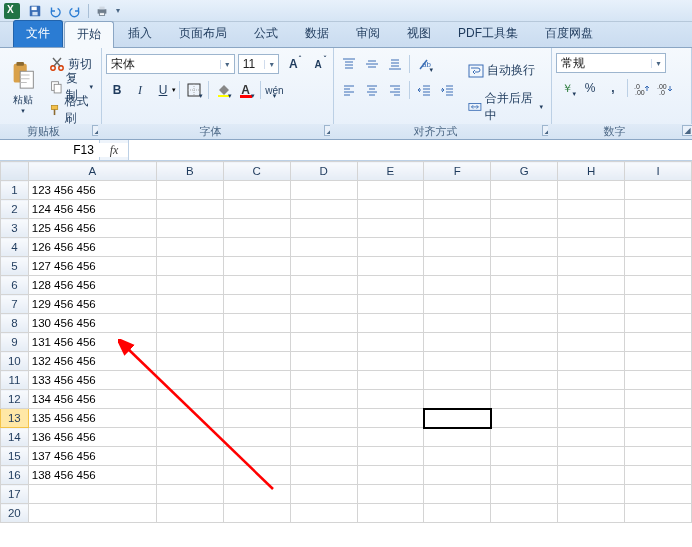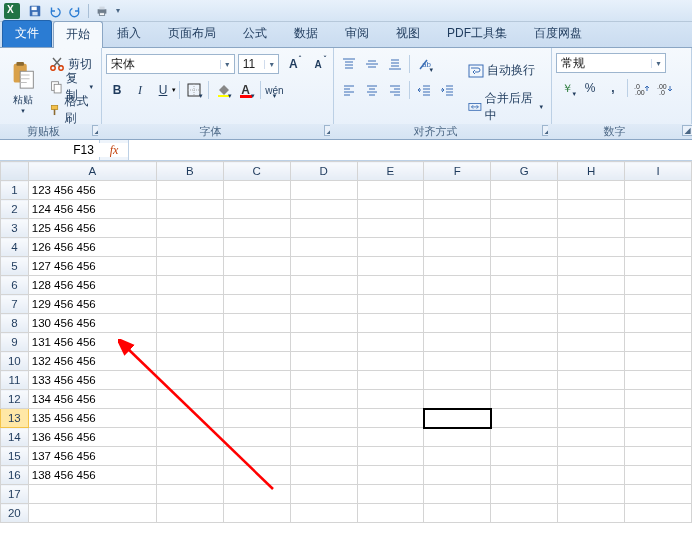--- a/index.html
+++ b/index.html
@@ -7,21 +7,21 @@
 
 
 .qat { height: 22px; background: linear-gradient(#e8f1fb, #d6e5f5); display: flex; align-items: center; padding: 0 4px; border-bottom: 1px solid #b6c8da; gap: 2px; }
 .qat .xl-logo { width: 16px; height: 16px; background: #217346; border-radius: 2px; position: relative; margin-right: 4px; }
 .qat .xl-logo::after { content: "X"; color: #fff; font-size: 10px; font-weight: bold; position: absolute; left: 3px; top: 1px; }
 .qat-btn { width: 18px; height: 18px; display: flex; align-items: center; justify-content: center; border: 1px solid transparent; border-radius: 2px; cursor: pointer; }
 .qat-sep { width: 1px; height: 14px; background: #a9bfd6; margin: 0 2px; }
 .qat svg { width: 14px; height: 14px; }
 
 
-.tabs { height: 26px; background: linear-gradient(#d6e5f5, #cadcf0); display: flex; align-items: flex-end; padding-left: 2px; border-bottom: 1px solid #8ba6c4; }
+.tabs { height: 26px; background: linear-gradient(#d6e5f5, #cadcf0); display: flex; align-items: flex-end; padding-left: 13px; border-bottom: 1px solid #8ba6c4; }
 .tab { padding: 4px 12px 5px; font-size: 12px; color: #1f3b5d; cursor: pointer; border: 1px solid transparent; border-bottom: none; border-radius: 3px 3px 0 0; margin-right: 1px; }
 .tab.file { background: #2b7cd3; color: #fff; border-color: #2263ab; }
 .tab.active { background: #f5f9fd; border-color: #8ba6c4; position: relative; top: 1px; }
 
 
 .ribbon { height: 92px; background: linear-gradient(#f5f9fd, #e6effa); border-bottom: 1px solid #8ba6c4; display: flex; }
 .group { border-right: 1px solid #bcd0e5; display: flex; flex-direction: column; padding: 2px 4px 0; position: relative; }
 .group-label { height: 15px; line-height: 15px; text-align: center; font-size: 11px; color: #4a6684; background: linear-gradient(#e0ebf7, #d5e3f3); margin: 0 -4px; padding-right: 14px; position: absolute; bottom: 0; left: 0; right: 0; }
 .group-label .launcher { position: absolute; right: 2px; top: 1px; width: 11px; height: 11px; border: 1px solid #9db5ce; background: #eaf1fa; font-size: 8px; line-height: 9px; text-align: center; color: #4a6684; cursor: pointer; }
 .group-body { display: flex; flex: 1; gap: 3px; margin-bottom: 15px; }
@@ -42,21 +42,21 @@
 .mini-btn { width: 22px; height: 22px; display: flex; align-items: center; justify-content: center; border: 1px solid transparent; border-radius: 2px; cursor: pointer; color: #1f3b5d; font-size: 12px; position: relative; }
 .mini-btn .dd-car { font-size: 7px; position: absolute; right: 1px; bottom: 0; }
 .mini-sep { width: 1px; height: 18px; background: #bcd0e5; margin: 2px 2px; }
 
 
 .fbar { height: 21px; border-bottom: 1px solid #bcd0e5; display: flex; align-items: stretch; background: #eef4fb; }
 .namebox { width: 100px; border-right: 1px solid #bcd0e5; display: flex; align-items: center; background: #fff; }
 .namebox input { flex: 1; border: none; outline: none; padding: 0 6px; font-size: 12px; text-align: center; font-family: Arial; }
 .namebox .dd { width: 14px; text-align: center; font-size: 8px; color: #4a6684; cursor: pointer; border-left: 1px solid #d0dced; height: 100%; line-height: 20px; }
 .fb-btns { display: flex; align-items: center; gap: 2px; padding: 0 4px; border-right: 1px solid #bcd0e5; }
-.fb-btn { width: 20px; height: 18px; display: flex; align-items: center; justify-content: center; color: #c2410c; font-style: italic; cursor: pointer; }
+.fb-btn { width: 20px; height: 18px; display: flex; align-items: center; justify-content: center; color: #404040; font-style: italic; cursor: pointer; }
 .formula-input { flex: 1; background: #fff; border: none; outline: none; padding: 0 4px; font-size: 12px; }
 
 
 .grid-wrap { position: relative; overflow: hidden; height: calc(547px - 22px - 26px - 92px - 22px); }
 .grid { border-collapse: collapse; table-layout: fixed; }
 .grid th, .grid td { border: 1px solid #d4d4d4; font-size: 11.5px; font-family: Arial; font-weight: normal; height: 19px; padding: 0; }
 .grid th { background: linear-gradient(#f8fafd, #e5ecf5); color: #1f3b5d; text-align: center; position: sticky; }
 .grid thead th { height: 19px; }
 .grid .corner { width: 28px; background: linear-gradient(#eef3fa, #dde7f2); }
 .grid .rowhdr { width: 28px; text-align: center; background: linear-gradient(#f8fafd, #e5ecf5); }

